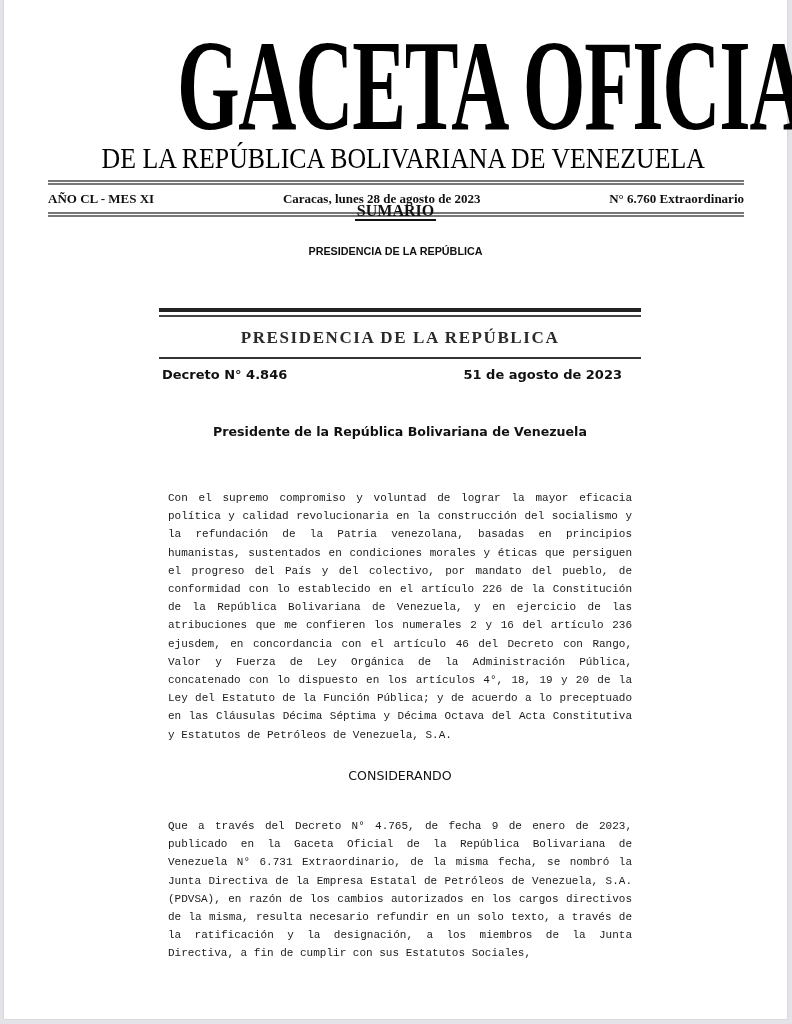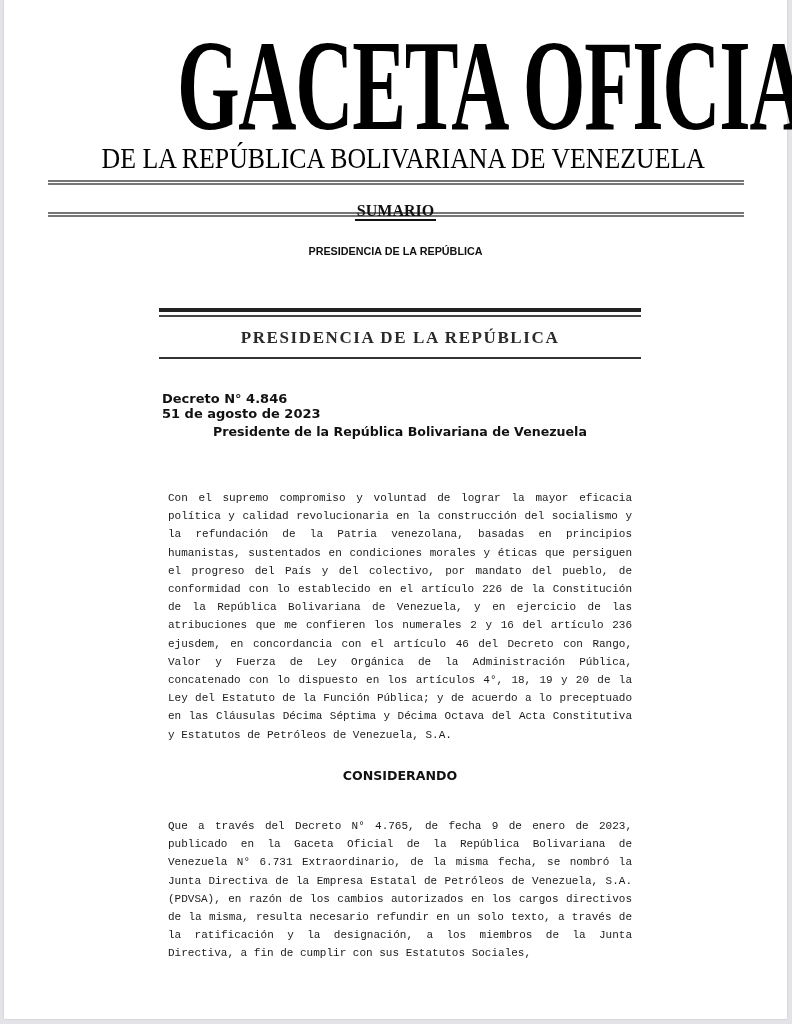--- a/index.html
+++ b/index.html
@@ -56,49 +56,54 @@
   .thickrule { position: absolute; left: 155px; width: 482px; }
   .thickrule.a { top: 308px; height: 4px; background: #222; }
   .thickrule.b { top: 315px; height: 2px; background: #444; }
   .section-title {
     position: absolute; left: 155px; width: 482px; top: 328px; text-align: center;
     font-family: "Liberation Serif", "DejaVu Serif", serif; font-weight: bold; font-size: 17px;
     letter-spacing: 1.6px; color: #2a2a2a;
   }
   .thickrule.c { top: 357px; height: 2px; background: #333; }
   .decree-row {
-    position: absolute; left: 158px; width: 460px; top: 391px;
+    position: absolute; left: 158px; width: 460px; top: 367px;
     display: flex; justify-content: space-between;
-    font-family: "DejaVu Sans", sans-serif; font-weight: bold; font-size: 13px; flex-direction: column;
+    font-family: "DejaVu Sans", sans-serif; font-weight: bold; font-size: 13px;
   }
   .president {
     position: absolute; left: 155px; width: 482px; top: 422px; text-align: center;
     font-family: "DejaVu Sans", sans-serif; font-weight: bold; font-size: 12.6px; line-height: 19px;
   }
   .body-text {
     position: absolute; left: 164px; width: 464px;
     font-family: Liberation Mono, monospace; font-size: 11px; line-height: 18.2px;
     text-align: justify; color: #1a1a1a;
   }
   .body-text.p1 { top: 489px; }
   .considerando {
     position: absolute; left: 155px; width: 482px; top: 768px; text-align: center;
-    font-family: "DejaVu Sans", sans-serif; font-weight: bold; font-size: 12.6px;
+    font-family: "DejaVu Sans", sans-serif; font-weight: normal; font-size: 12.6px;
   }
   .body-text.p2 { top: 797px; margin-top: 20px; }
 </style>
 </head>
 <body>
 
 <div class="page">
 
   <div class="masthead">GACETA OFICIAL</div>
   <div class="subtitle">DE LA REPÚBLICA BOLIVARIANA DE VENEZUELA</div>
 
   <div class="rule2" style="top:180px;"></div>
+  <div class="info-row">
+    <span>AÑO CL  -  MES XI</span>
+    <span>Caracas, lunes 28 de agosto de 2023</span>
+    <span>N° 6.760 Extraordinario</span>
+  </div>
   <div class="rule2" style="top:212px;"></div>
 
   <div class="sumario">
     <span>SUMARIO</span>
   </div>
   <div class="sumario-sub">PRESIDENCIA DE LA REPÚBLICA</div>
 
   <div class="thickrule a"></div>
   <div class="thickrule b"></div>
   <div class="section-title">PRESIDENCIA DE LA REPÚBLICA</div>

